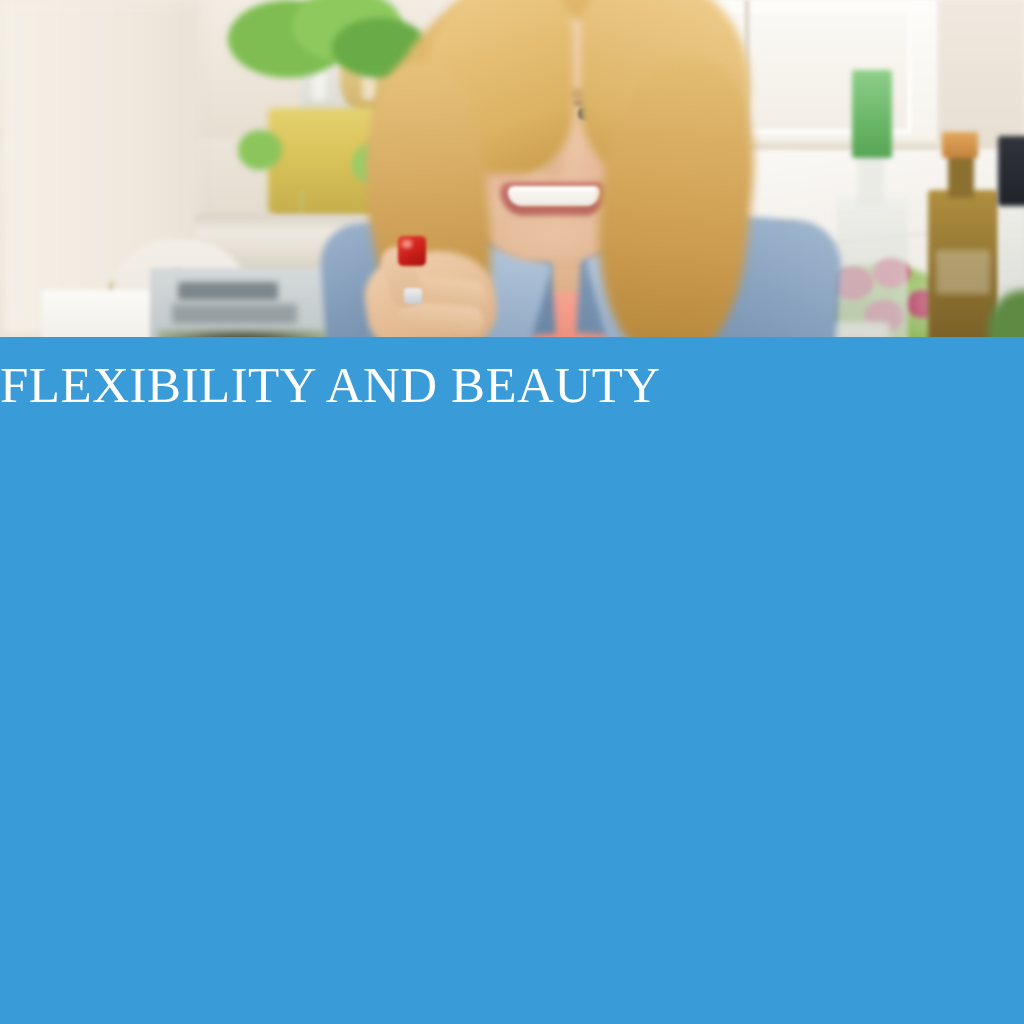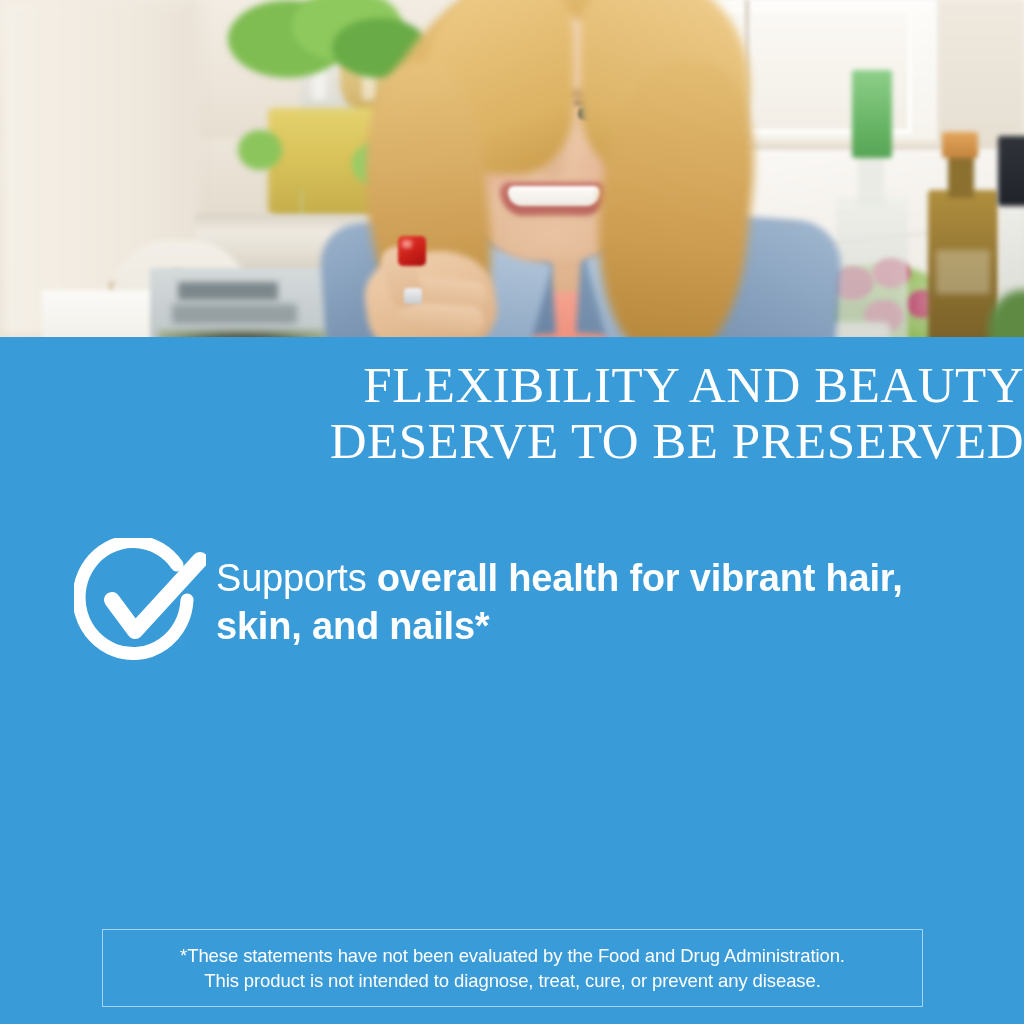--- a/index.html
+++ b/index.html
@@ -513,21 +513,21 @@
   .photo-blur-all { filter:blur(0.6px); }
 
   
   .panel {
     position:absolute; left:0; top:337px; width:1024px; height:687px;
     background:#3a9bd9;
   }
 
   .headline {
     position:absolute; left:0; top:20px; width:1024px;
-    text-align:right;
+    text-align:left;
     font-family:"Liberation Serif", serif;
     color:#ffffff;
     font-size:51px;
     line-height:56px;
     letter-spacing:.5px;
   }
   .headline div { white-space:nowrap; }
 
   
   .bullets { position:absolute; left:0; top:205px; width:1024px; }
@@ -713,41 +713,23 @@
     <div class="ph-layer finger f1"></div>
     <div class="ph-layer ring"></div>
     <div class="ph-layer gummy"></div>
     <div class="ph-layer gummy-hl"></div>
   </div>
 
   <div class="panel">
 
     <div class="headline">
       <div>FLEXIBILITY AND BEAUTY</div>
-      <div>DESERVE TO BE PRESERVED</div>
     </div>
 
     <div class="bullets">
 
 
-      <div class="bullet">
-        <span class="check-wrap">
-          <svg viewBox="0 0 132 124" xmlns="http://www.w3.org/2000/svg">
-            <path d="M103 27 A54 56 0 1 0 113 62" fill="none" stroke="#ffffff" stroke-width="13" stroke-linecap="round"></path>
-            <path d="M38 62 L61 93 L126 22" fill="none" stroke="#ffffff" stroke-width="16" stroke-linecap="round" stroke-linejoin="round"></path>
-          </svg>
-        </span>
-        <div class="bullet-text">
-          <span>Supports </span><b>overall health for vibrant hair, skin, and nails*</b>
-        </div>
-      </div>
 
     </div>
 
-    <div class="disclaimer">
-      <p>
-        <span>*These statements have not been evaluated by the Food and Drug Administration.</span><br>
-        <span>This product is not intended to diagnose, treat, cure, or prevent any disease.</span>
-      </p>
-    </div>
 
   </div>
 </div>
 
 </body></html>

